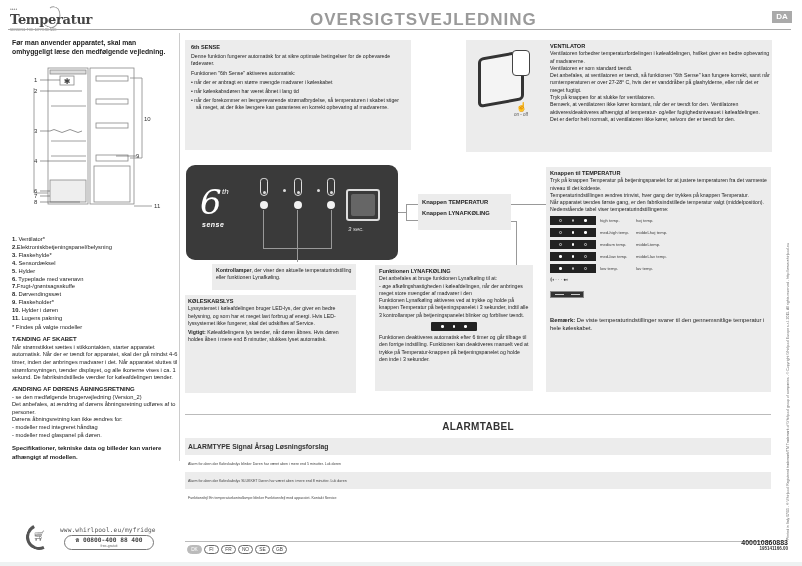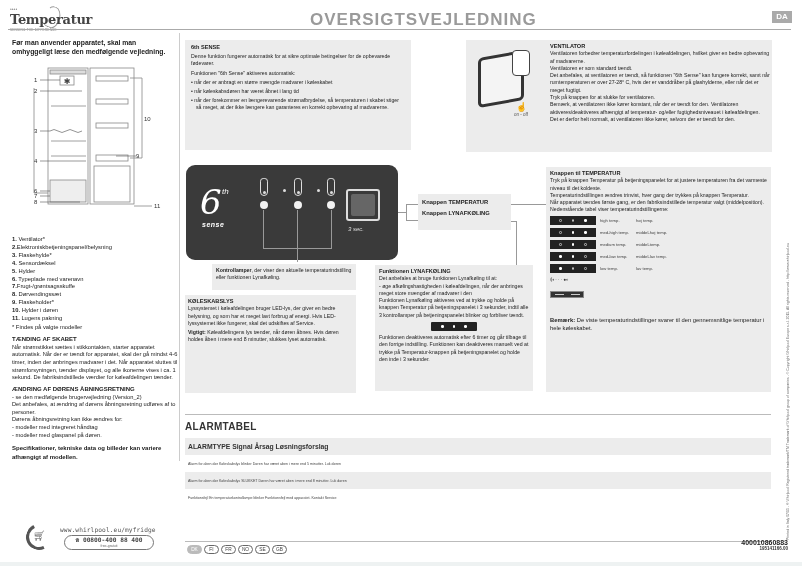--- a/index.html
+++ b/index.html
@@ -90,21 +90,21 @@
   .tlab1 { width: 36px; margin-left: 4px; font-size: 4.2px; color: #444; }
   .tlab2 { font-size: 4.2px; color: #444; }
   .tarrow { font-size: 4.5px; color: #333; margin-top: 2px; }
   .tmini { margin-top: 8px; width: 34px; height: 7px; background: #333; border: 1px solid #888; display: flex; justify-content: space-around; align-items: center; }
   .tmini span { width: 9px; height: 1.5px; background: #ccc; }
   .bemaerk { margin-top: 18px; font-size: 5.8px; line-height: 8px; }
 
   .sep-line { left: 185px; top: 414px; width: 586px; height: 1px; background: #bbb; }
 
   
-  .alarm-title { left: 185px; top: 421px; width: 586px; font-size: 10px; font-weight: bold; color: #333; letter-spacing: 0.3px; }
+  .alarm-title { left: 185px; top: 421px; width: 586px; text-align: center; font-size: 10px; font-weight: bold; color: #333; letter-spacing: 0.3px; }
   .alarm-table { left: 185px; top: 438px; width: 586px; }
   .arow { height: 17px; display: flex; align-items: center; padding-left: 3px; font-size: 3.6px; color: #444; }
   .arow.head { font-size: 6.8px; font-weight: bold; color: #333; background: #ececec; }
   .arow.shade { background: #ececec; }
 
   
   .foot-rule { left: 185px; top: 541px; width: 586px; height: 1px; background: #bbb; }
   .langs { left: 187px; top: 545px; display: flex; gap: 2px; }
   .lang { width: 15px; height: 9px; border: 0.8px solid #666; border-radius: 5px; font-size: 4.8px; text-align: center; line-height: 8px; color: #444; }
   .lang.active { background: #bbb; color: #fff; border-color: #bbb; }

